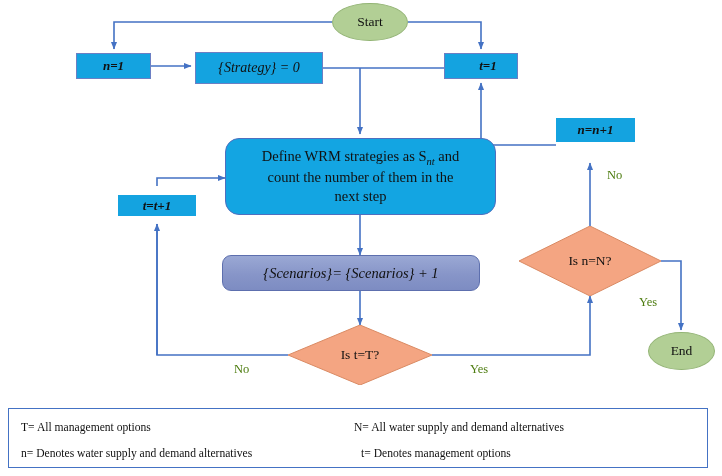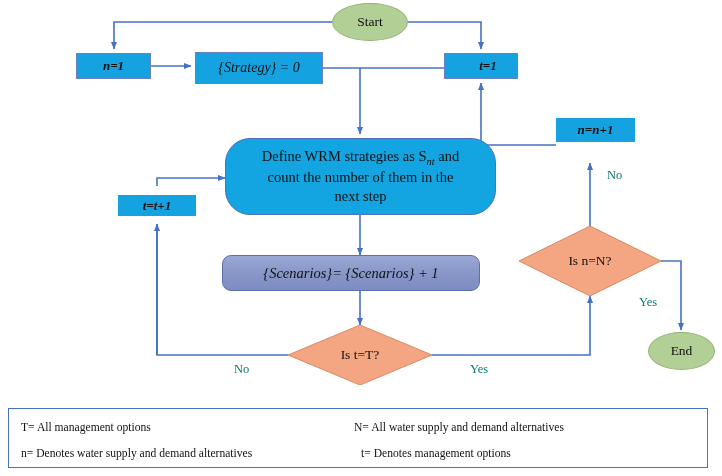--- a/index.html
+++ b/index.html
@@ -34,21 +34,21 @@
     color: #111111;
   }
   .proc {
     background: #14a3e0;
     border: 1px solid #6b7fc4;
     font-size: 13px;
   }
   .proc-round {
     background: #13a5e2;
     border: 1px solid #4f6fbf;
-    border-radius: 25px;
+    border-radius: 14px;
     font-size: 14.5px;
     line-height: 1.30;
     padding: 2px 10px;
   }
   .scen {
     background: linear-gradient(180deg,#9aa8d4 0%, #8795c8 55%, #7d8cc2 100%);
     border: 1px solid #5d6fae;
     border-radius: 9px;
     font-size: 14.5px;
     font-style: italic;
@@ -69,21 +69,21 @@
     width: 100%; height: 100%;
     display: flex;
     align-items: center;
     justify-content: center;
     font-size: 13.5px;
     color: #111;
   }
   .edge-label {
     position: absolute;
     font-size: 12.5px;
-    color: #0f766e;
+    color: #4d7c0f;
     white-space: nowrap;
   }
   .ital { font-style: italic; font-weight: bold; }
   .legend {
     position: absolute;
     left: 8px;
     top: 408px;
     width: 700px;
     height: 60px;
     border: 1.2px solid #4472c4;

